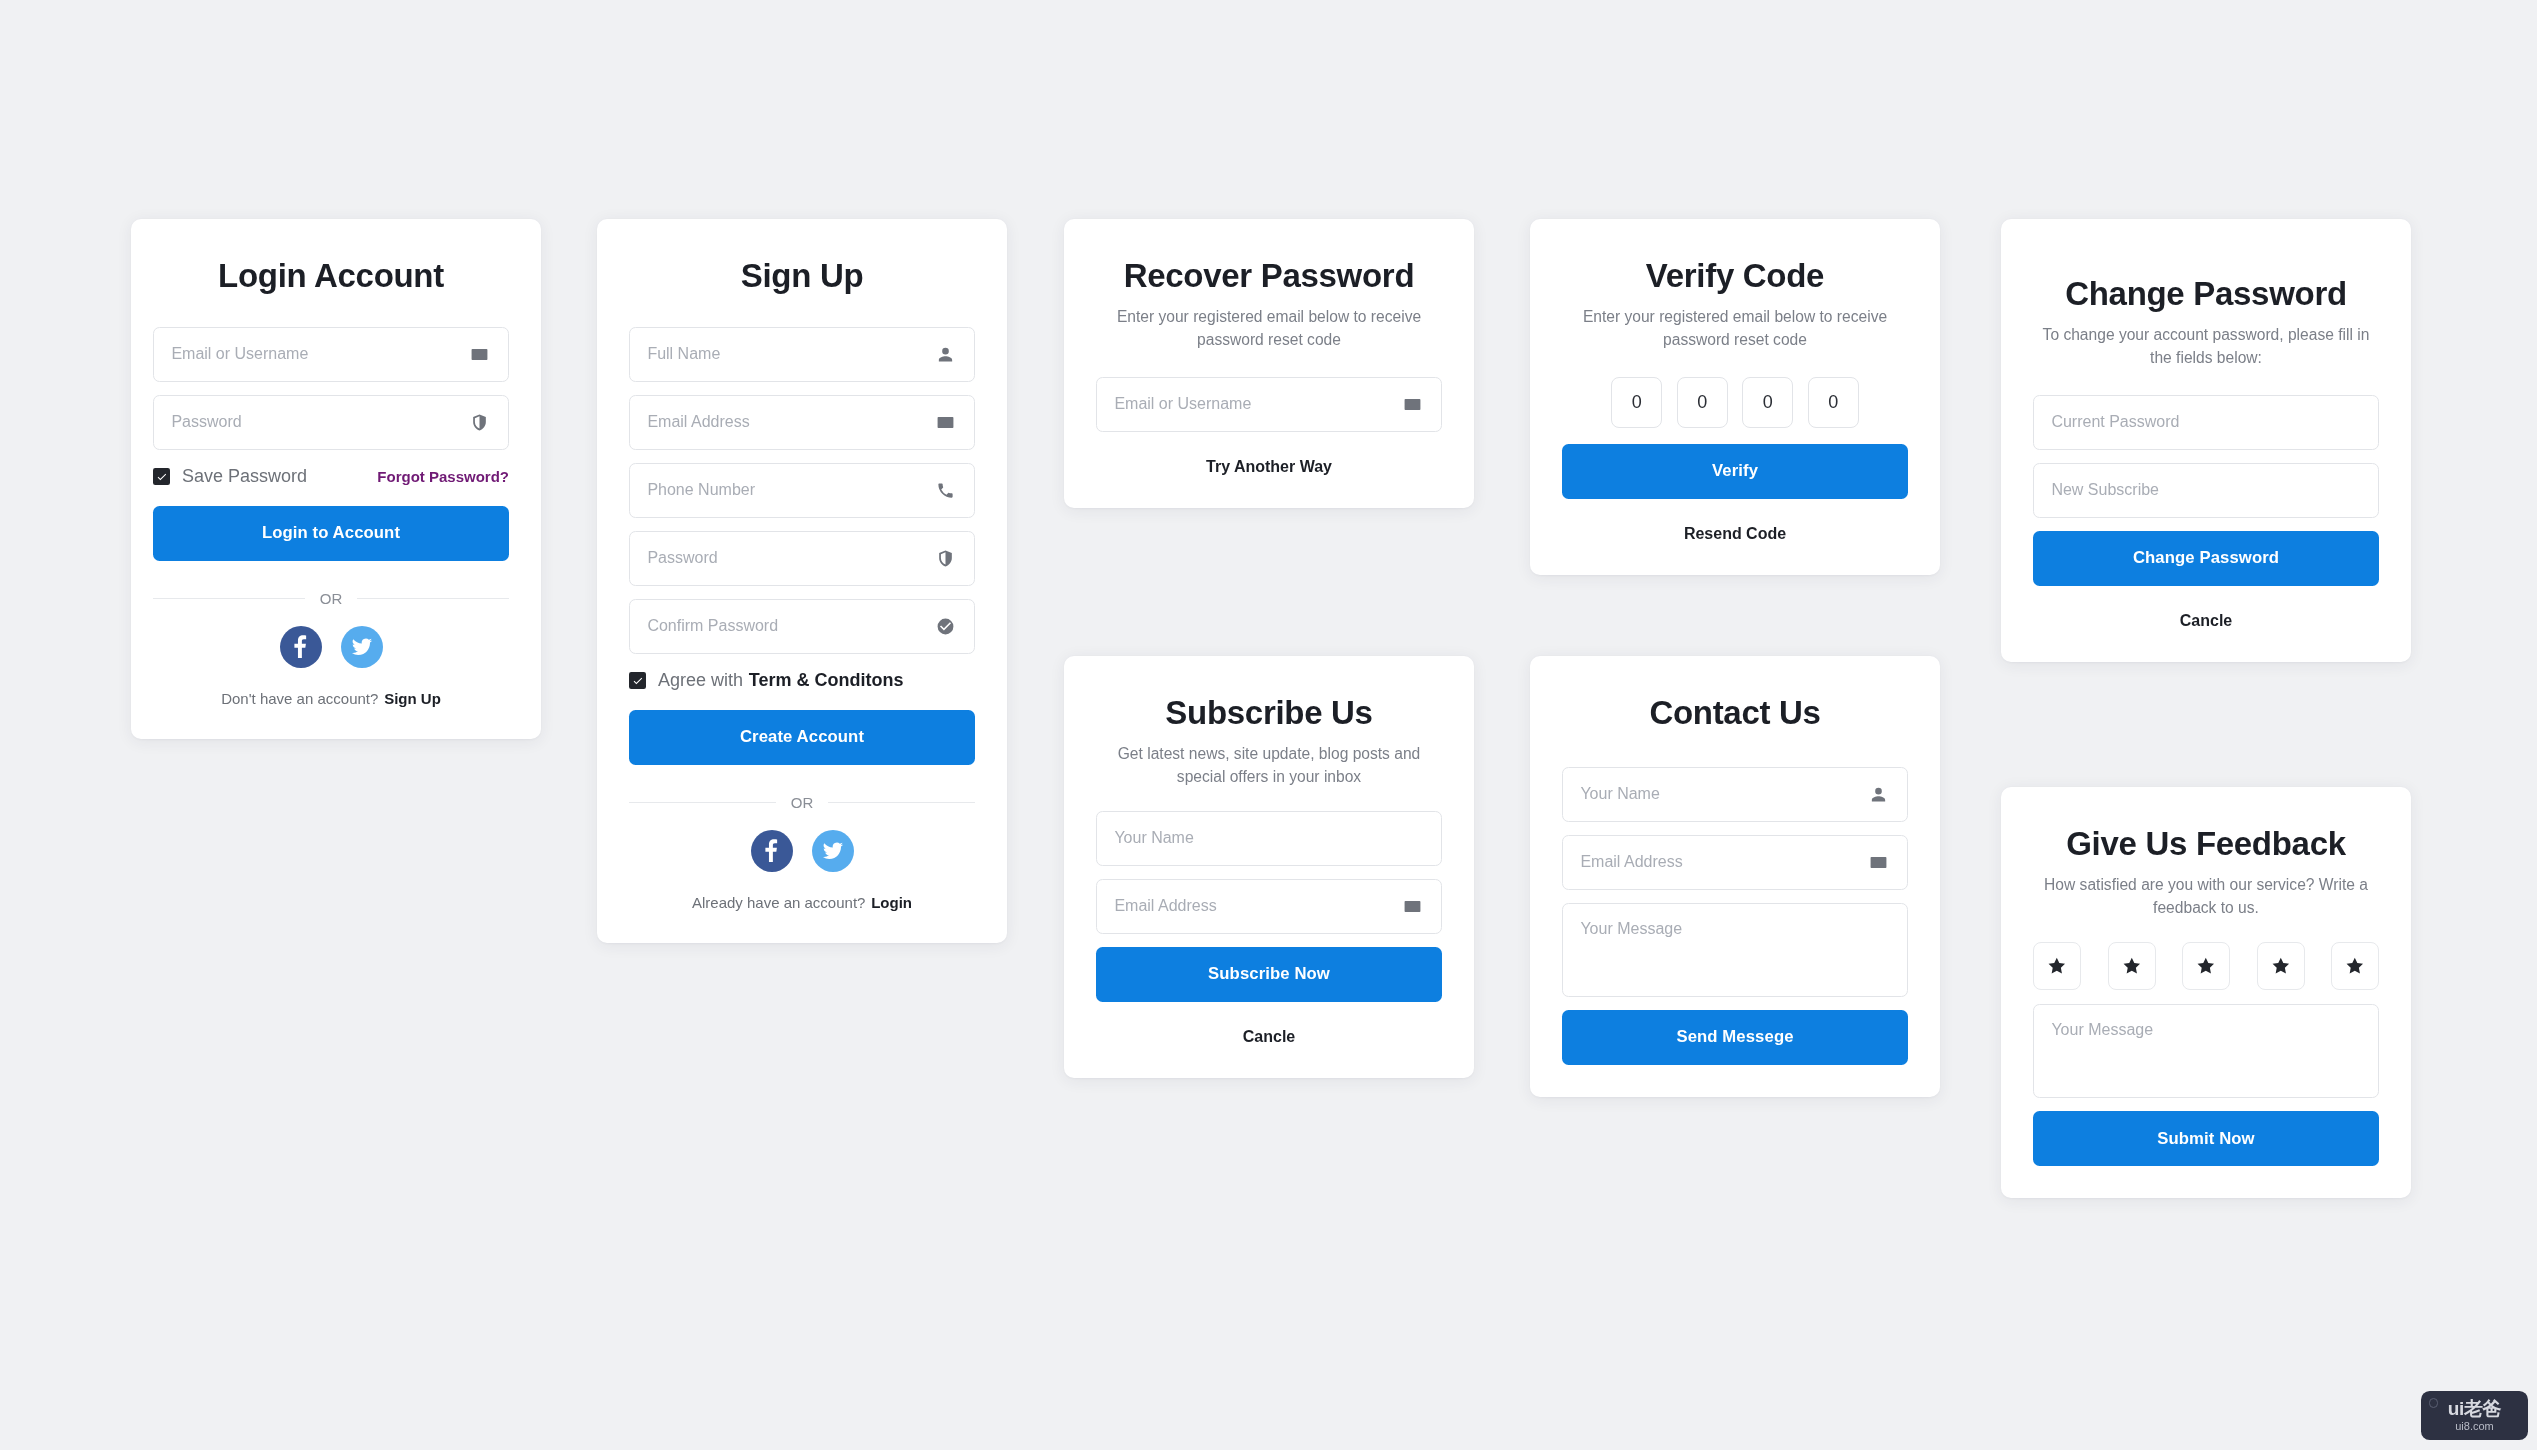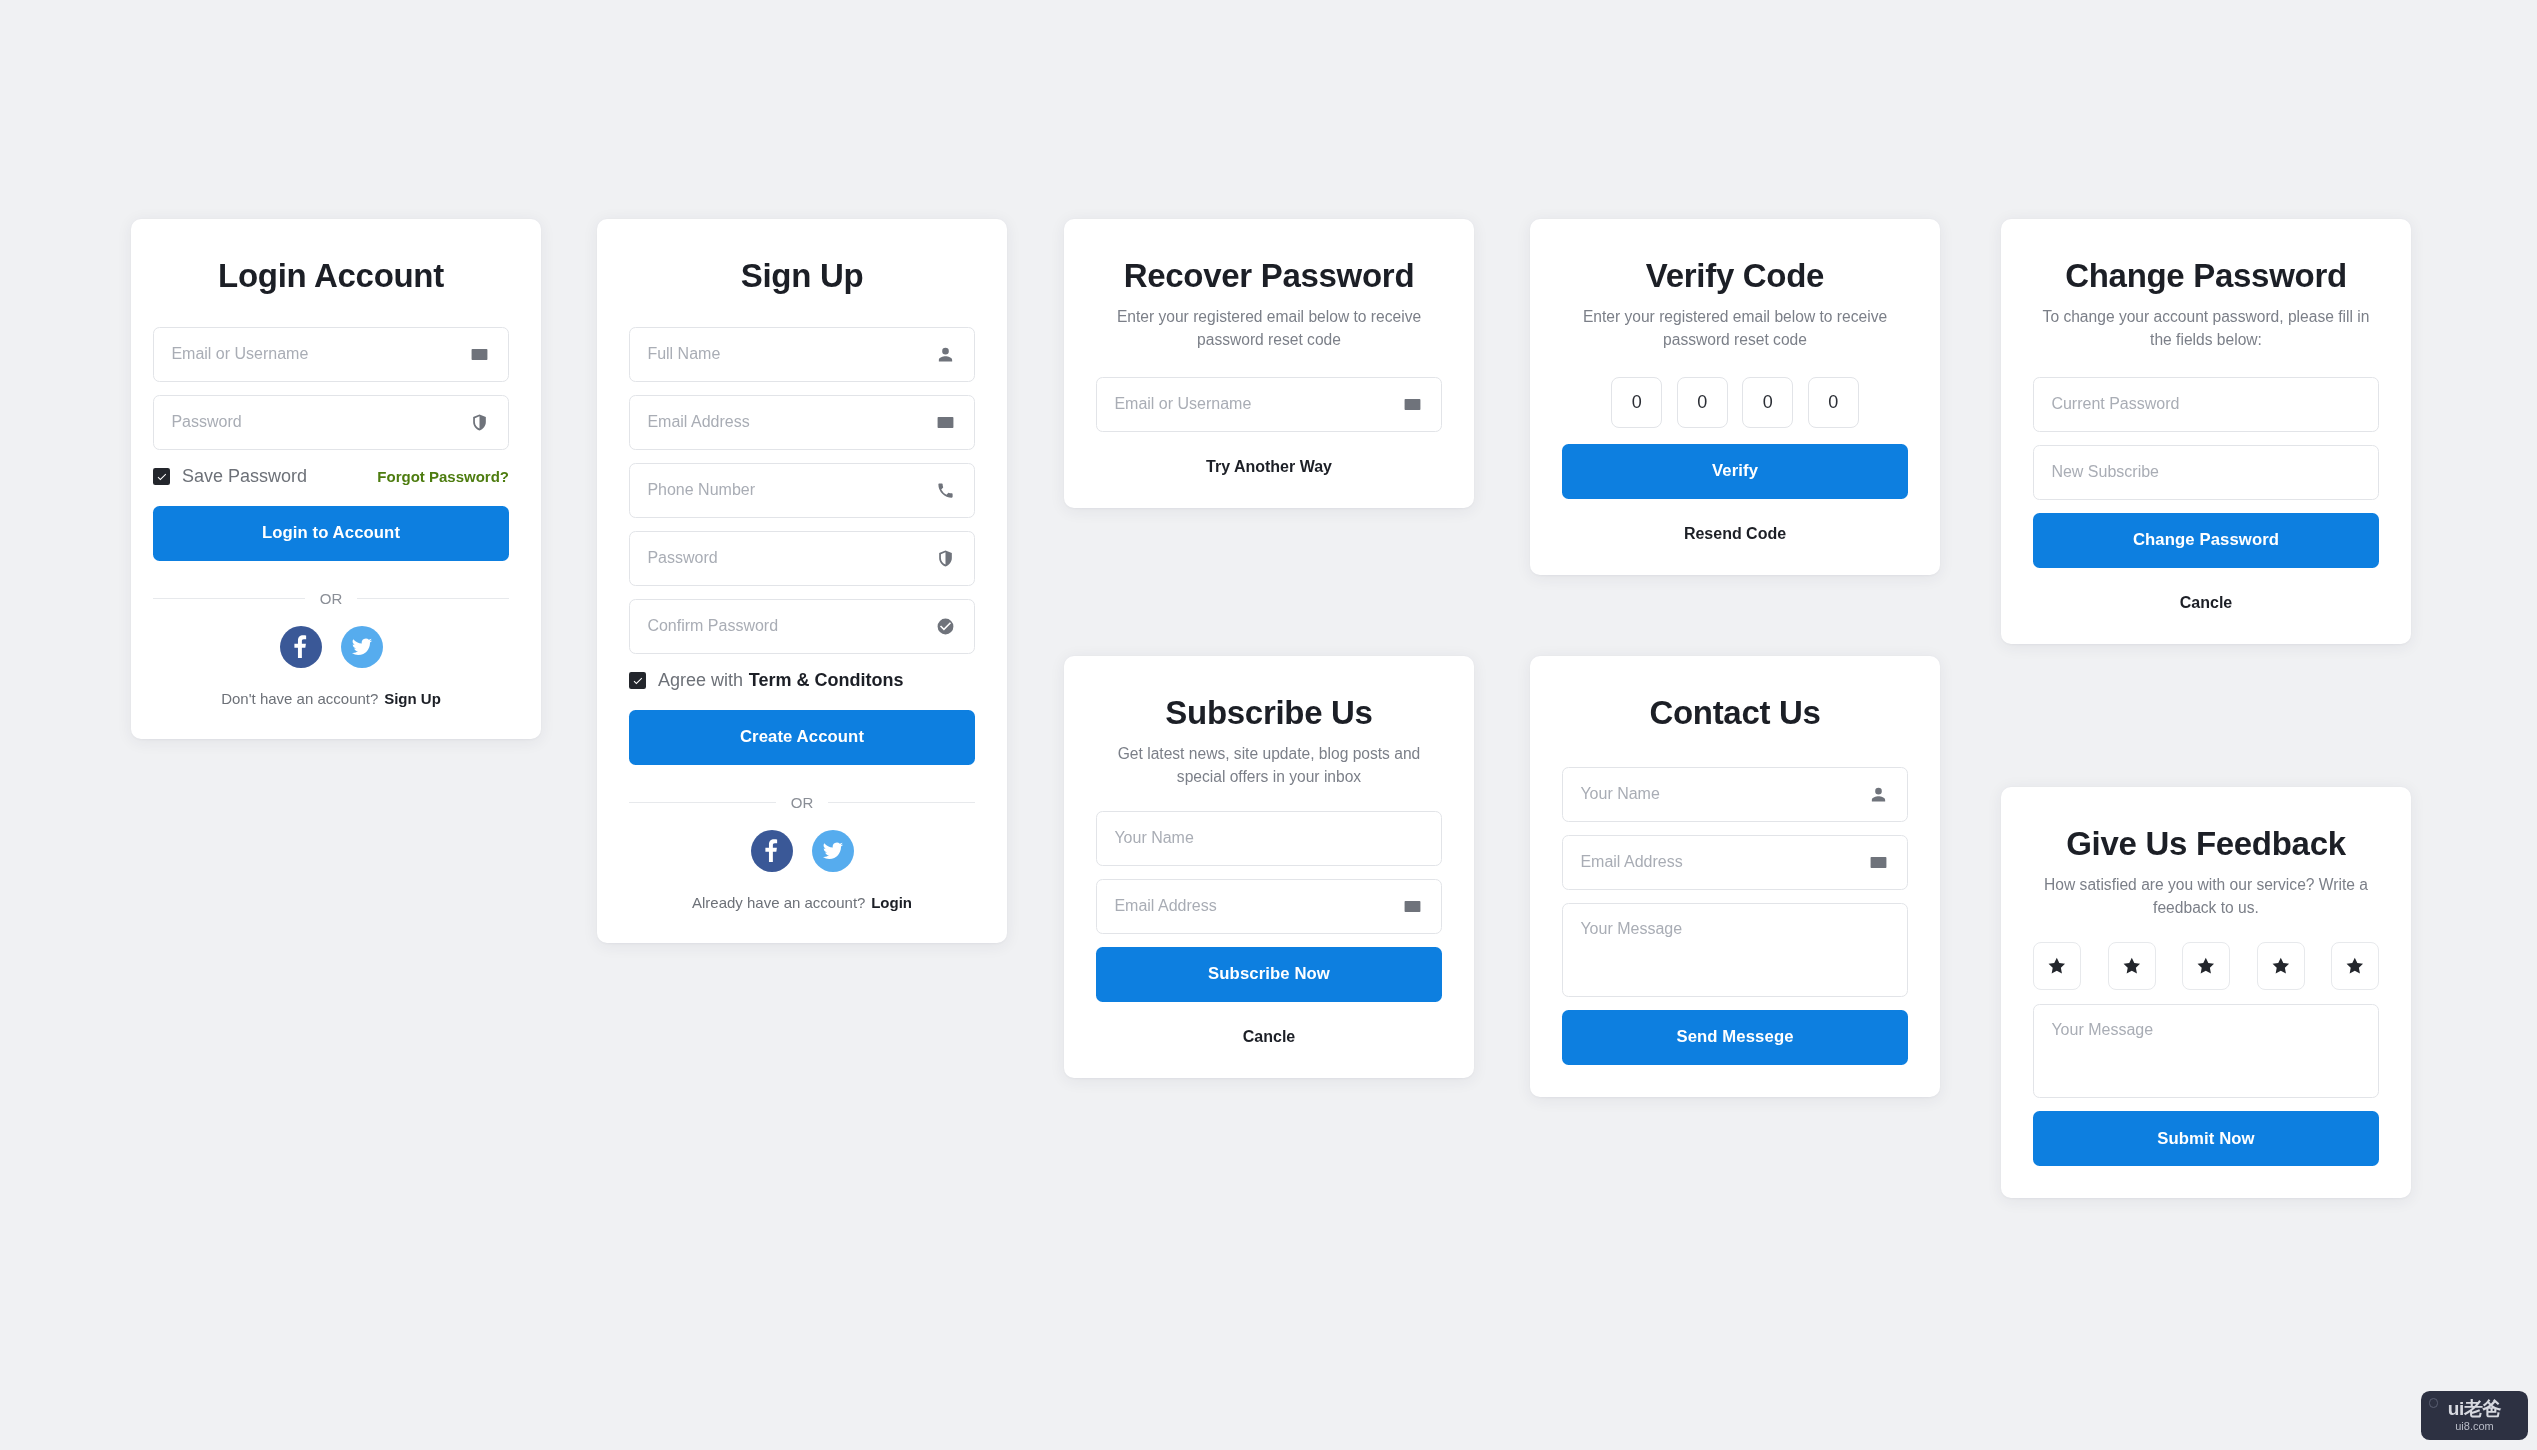--- a/index.html
+++ b/index.html
@@ -265,21 +265,21 @@
 
     <div class="mt22" style="display:flex; align-items:center; justify-content:space-between;">
       <div class="cb-row">
         <span class="cbox">
           <svg viewBox="0 0 24 24">
               <path d="M9 16.2 4.8 12l-1.4 1.4L9 19 21 7l-1.4-1.4z"></path>
             </svg>
         </span>
         <span>Save Password</span>
       </div>
-      <span style="font-size:15px;font-weight:700;color:#4d7c0f;cursor:pointer;">Forgot Password?</span>
+      <span style="font-size:15px;font-weight:700;color:#701a75;cursor:pointer;">Forgot Password?</span>
     </div>
 
     <button class="btn mt26">Login to Account</button>
 
     <div class="or-wrap mt40">
       <span class="ln"></span>
       <span class="or-txt">OR</span>
       <span class="ln"></span>
     </div>
 
@@ -414,21 +414,21 @@
       <div class="code-box">0</div>
       <div class="code-box">0</div>
       <div class="code-box">0</div>
     </div>
 
     <button class="btn mt22">Verify</button>
 
     <div class="link-strong mt36">Resend Code</div>
   </div>
 
-  <div class="card" style="left:2001px; top:219px; width:410px; padding-top:38px; padding-bottom:32px;">
+  <div class="card" style="left:2001px; top:219px; width:410px; padding-top:56px; padding-bottom:32px;">
 
     <div class="card-title">Change Password</div>
     <div class="card-sub mt14">To change your account password, please fill in the fields below:</div>
 
     <div class="field mt34">
       <span class="ph">Current Password</span>
     </div>
 
     <div class="field mt18">
       <span class="ph">New Subscribe</span>

